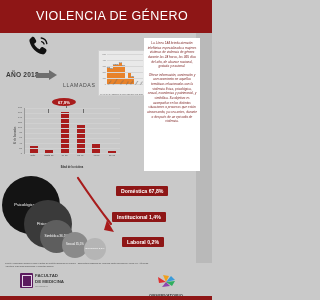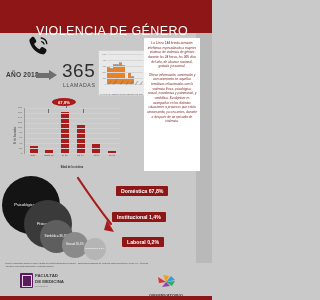--- a/index.html
+++ b/index.html
@@ -10,21 +10,21 @@
     position:relative;
   }
   #infographic{position:absolute;inset:0;background:#c9c9c9;}
 
   
   .header{
     position:absolute;left:0;top:0;width:212px;height:33px;
     background:#8e1616;
   }
   .header-title{
-    position:absolute;left:0;top:24px;width:224px;
+    position:absolute;left:0;top:9px;width:224px;
     text-align:center;color:#ffffff;
     font-size:12.5px;letter-spacing:.4px;
   }
 
   
   .phone-row{position:absolute;left:28px;top:34px;width:130px;height:24px;}
   .phone-icon{position:absolute;left:0;top:2px;width:22px;height:20px;}
   .linea-144{
     position:absolute;left:26px;top:2px;
     color:#8e1616;font-size:14.5px;
@@ -187,21 +187,20 @@
       <path d="M14.9 6.1c1.3.4 2.3 1.4 2.7 2.7" fill="none" stroke="#111" stroke-width="1.4" stroke-linecap="round"></path>
     </svg>
   </div>
 
   <div class="year-block">
     <div class="year-label">AÑO 2018</div>
     <div class="arrow">
       <div class="arrow-shaft"></div>
         <div class="arrow-head"></div>
     </div>
-    <div class="big-number">365</div>
     <div class="llamadas">LLAMADAS</div>
   </div>
 
   <div class="mini-chart">
     <div class="mini-yaxis" id="mini-yaxis">
         <div class="mini-ytick" style="top: 0%; margin-top: -1px;">500</div>
         <div class="mini-ytick" style="top: 20%; margin-top: -1px;">400</div>
         <div class="mini-ytick" style="top: 40%; margin-top: -1px;">300</div>
         <div class="mini-ytick" style="top: 60%; margin-top: -1px;">200</div>
         <div class="mini-ytick" style="top: 80%; margin-top: -1px;">100</div>

